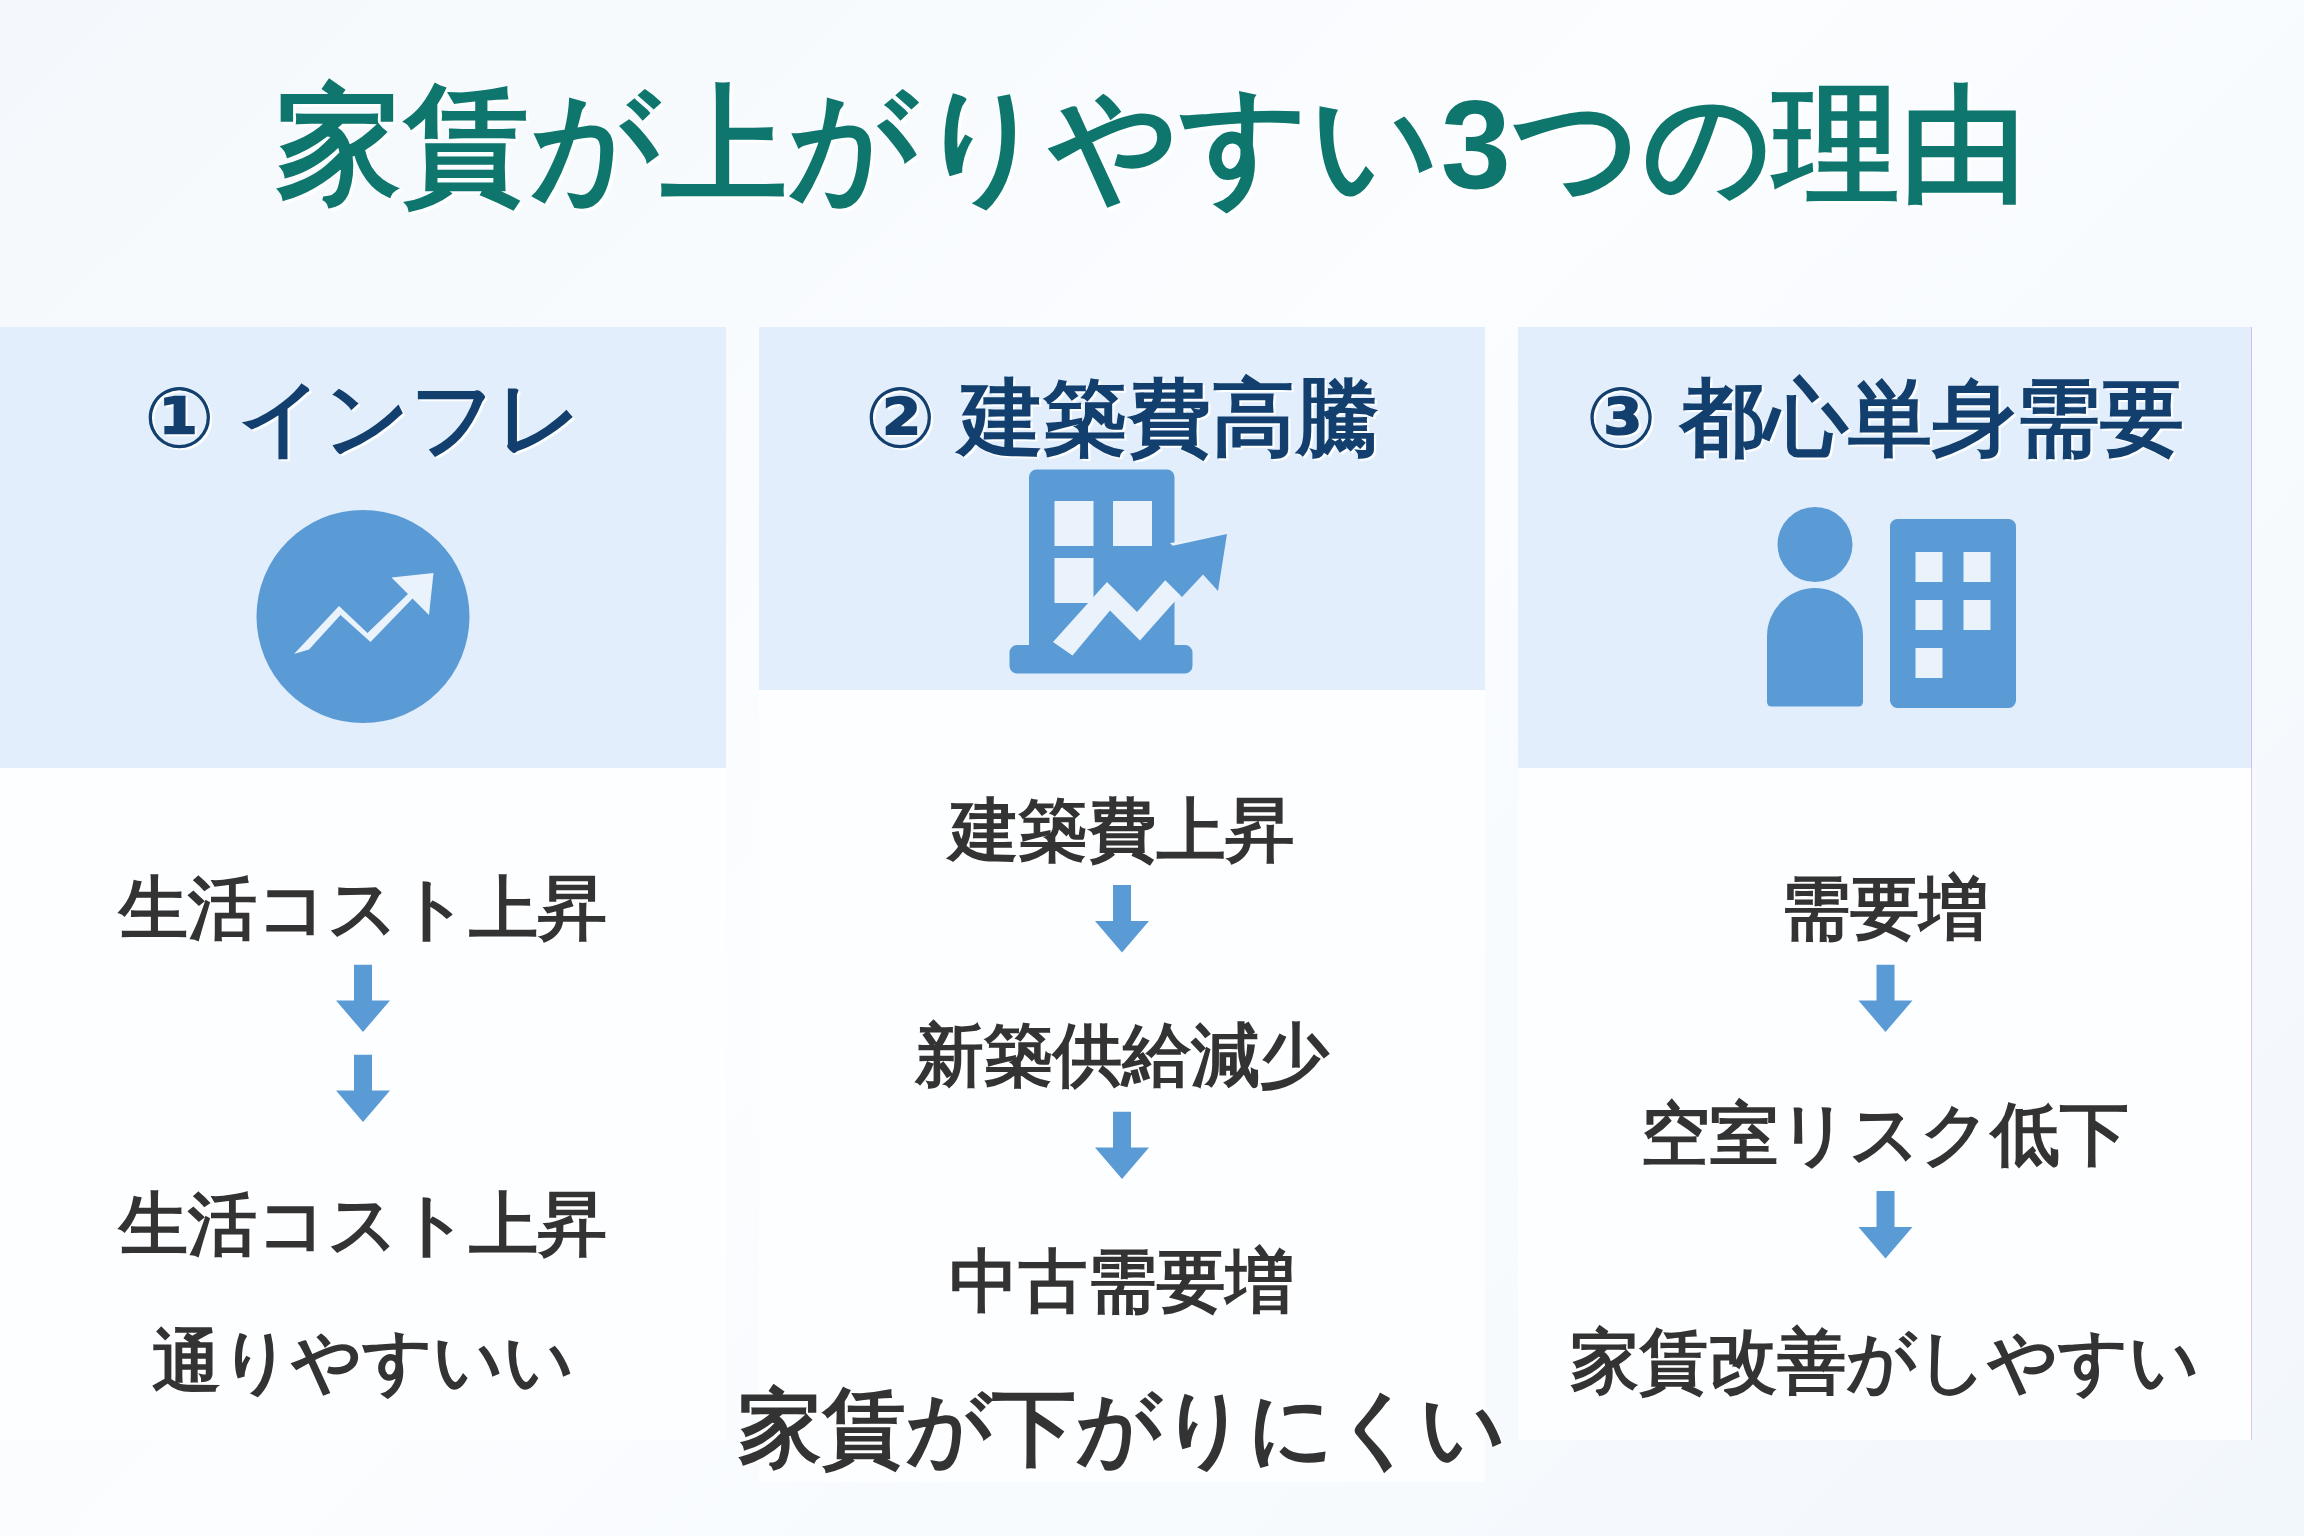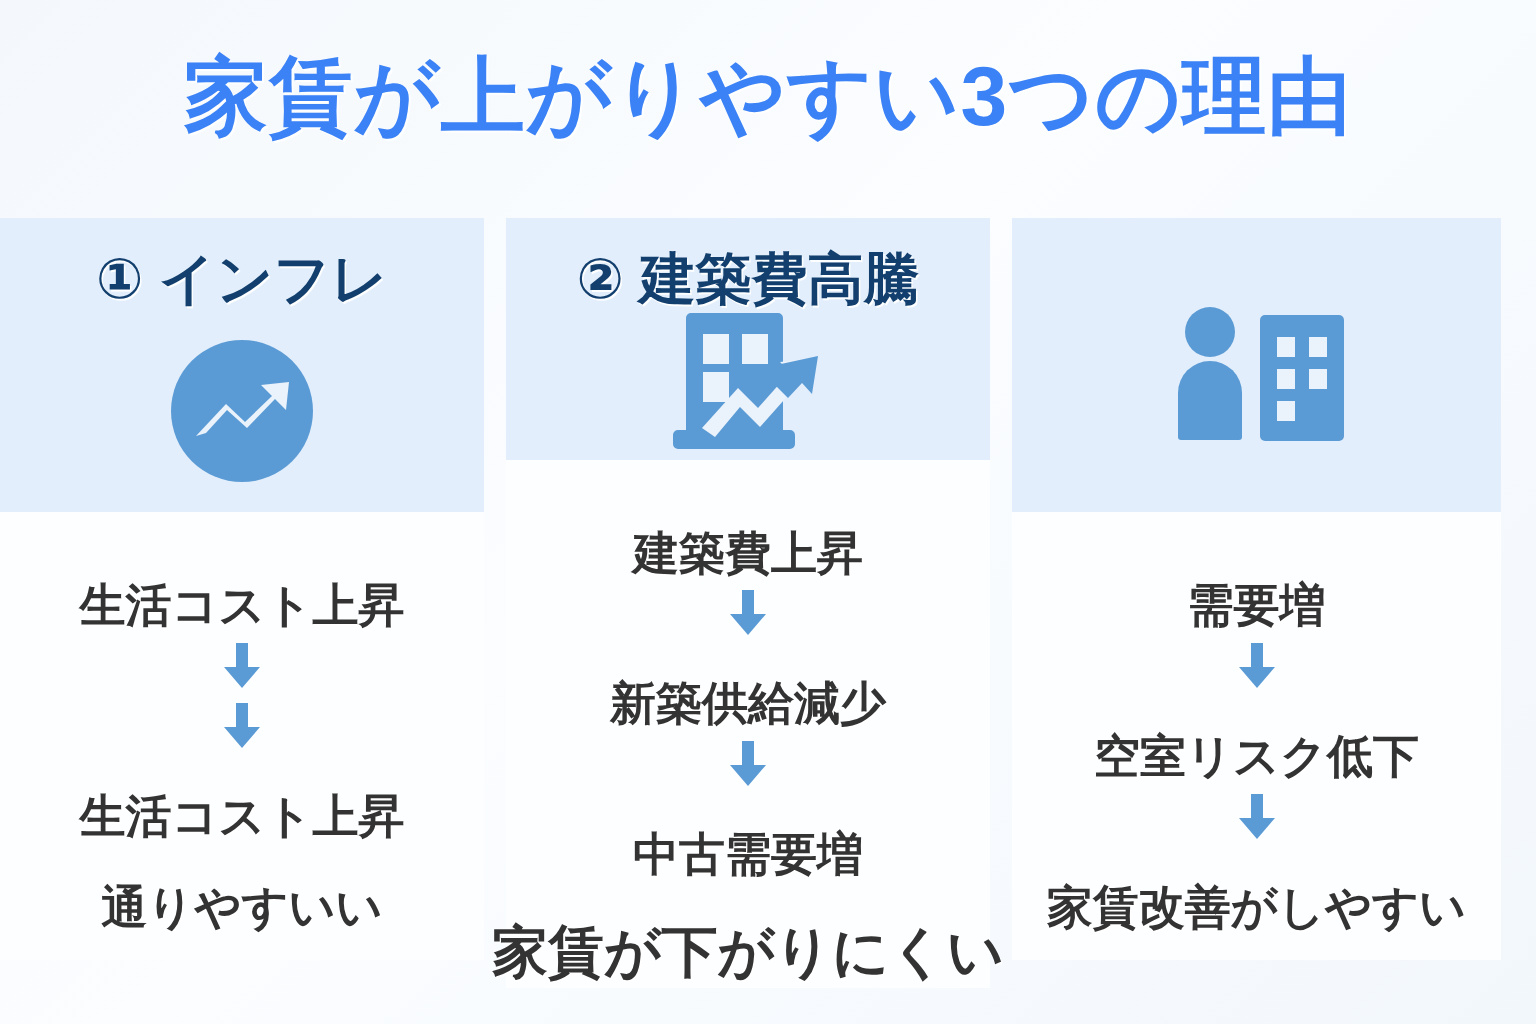--- a/index.html
+++ b/index.html
@@ -28,21 +28,21 @@
     top: 54px;
     left: 0;
     width: 1536px;
     text-align: center;
   }
   .title {
     display: inline-block;
     font-size: 84px;
     line-height: 1.0;
     font-weight: 700;
-    color: #3b82f6;
+    color: #0f766e;
     letter-spacing: 1px;
     text-shadow: 2px 2px 0 rgba(255,255,255,0.85);
     white-space: nowrap;
   }
 
   
   .columns {
     position: absolute;
     top: 218px;
     left: 0;
@@ -189,20 +189,21 @@
         </svg>
         <div class="step">中古需要増</div>
         <div class="step small">家賃が下がりにくい</div>
       </div>
     </div>
 
     <div class="gap"></div>
 
     <div class="col col-3">
       <div class="col-head">
+        <div class="col-title">③ 都心単身需要</div>
         <div class="icon-box">
 
           <svg class="svg-icon" width="186" height="150" viewBox="0 0 186 150">
 
             <circle cx="46" cy="27" r="25" fill="#5b9bd5"></circle>
 
             <path d="M14 132 V88 a32 32 0 0 1 64 0 V132 a3 3 0 0 1 -3 3 H17 a3 3 0 0 1 -3 -3 Z" fill="#5b9bd5"></path>
 
             <rect x="96" y="10" width="84" height="126" rx="5" fill="#5b9bd5"></rect>
             <rect x="113" y="32" width="18" height="20" fill="#eaf2fb"></rect>

